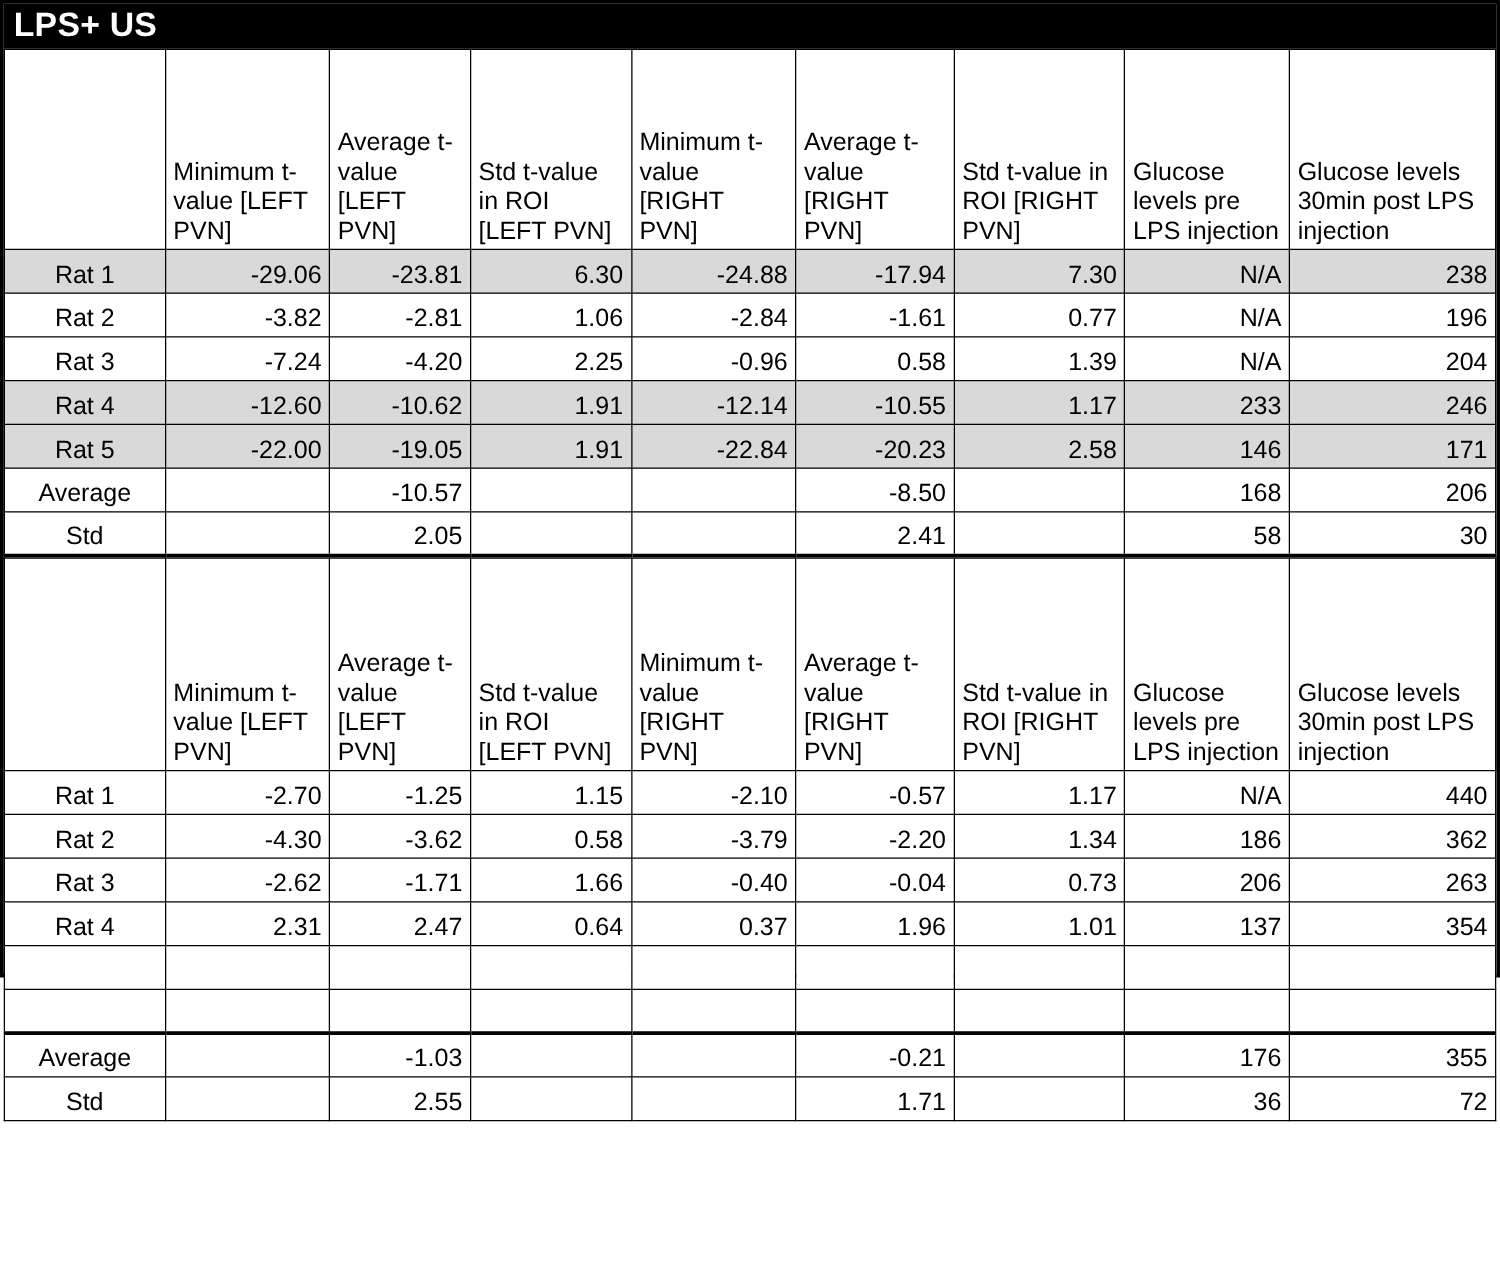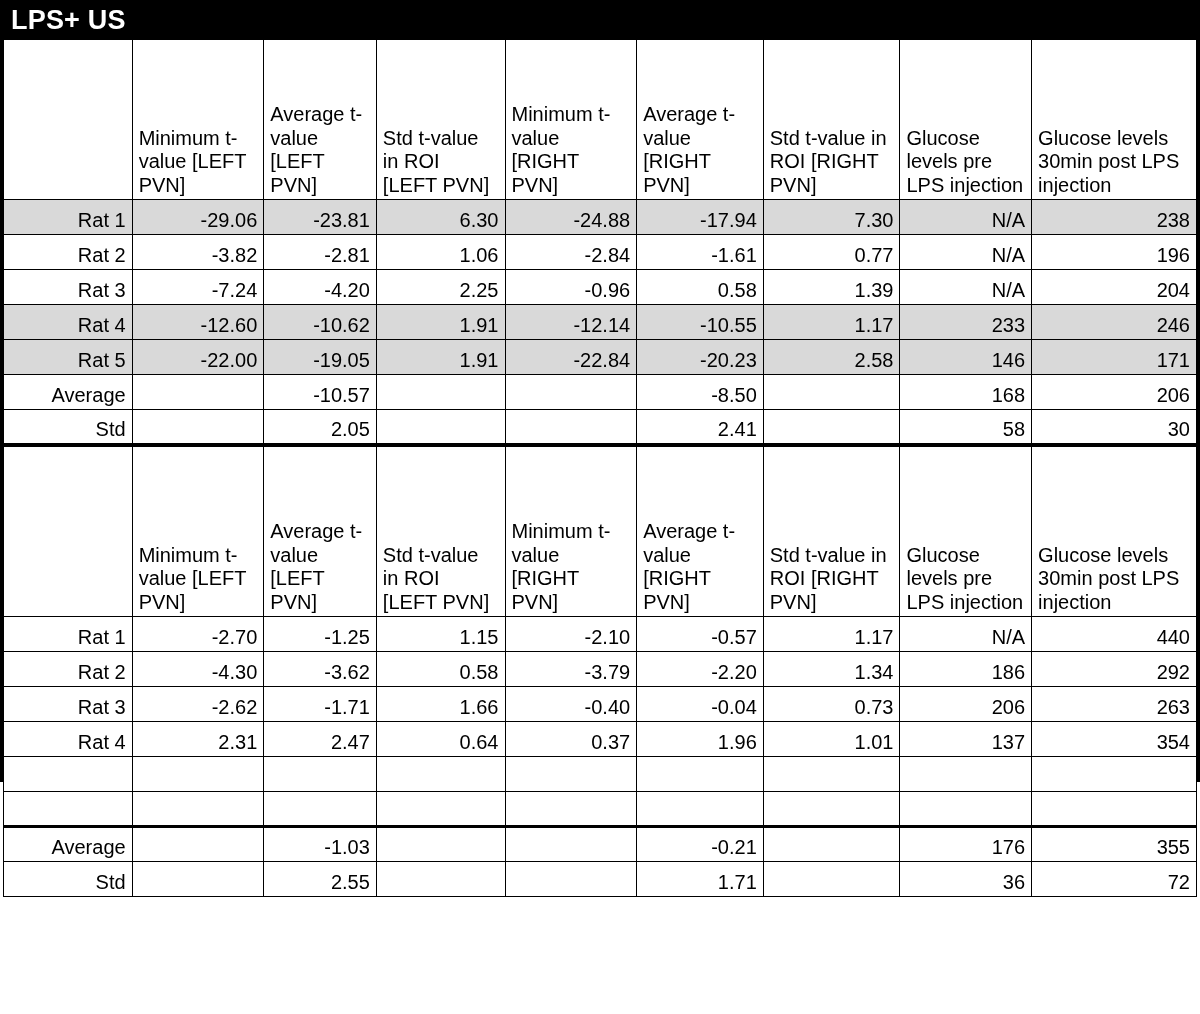--- a/index.html
+++ b/index.html
@@ -53,21 +53,21 @@
   col.c0 { width: 128px; }
   col.c1 { width: 131px; }
   col.c2 { width: 112px; }
   col.c3 { width: 128px; }
   col.c4 { width: 131px; }
   col.c5 { width: 126px; }
   col.c6 { width: 136px; }
   col.c7 { width: 131px; }
   col.c8 { width: 164px; }
   .rowlabel {
-    text-align: right;
+    text-align: center;
     vertical-align: bottom;
   }
   .num {
     text-align: right;
     vertical-align: bottom;
   }
   tr.shaded td { background: #d9d9d9; }
   tr.plain td { background: #ffffff; }
   tr.summary td { background: #ffffff; }
   .headrow th { height: 160px; }
@@ -229,21 +229,21 @@
       </tr>
       <tr class="datarow plain">
         <td class="rowlabel">Rat 2</td>
         <td class="num">-4.30</td>
         <td class="num">-3.62</td>
         <td class="num">0.58</td>
         <td class="num">-3.79</td>
         <td class="num">-2.20</td>
         <td class="num">1.34</td>
         <td class="num">186</td>
-        <td class="num">292</td>
+        <td class="num">362</td>
       </tr>
       <tr class="datarow plain">
         <td class="rowlabel">Rat 3</td>
         <td class="num">-2.62</td>
         <td class="num">-1.71</td>
         <td class="num">1.66</td>
         <td class="num">-0.40</td>
         <td class="num">-0.04</td>
         <td class="num">0.73</td>
         <td class="num">206</td>

